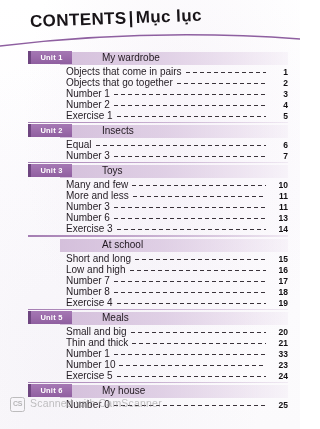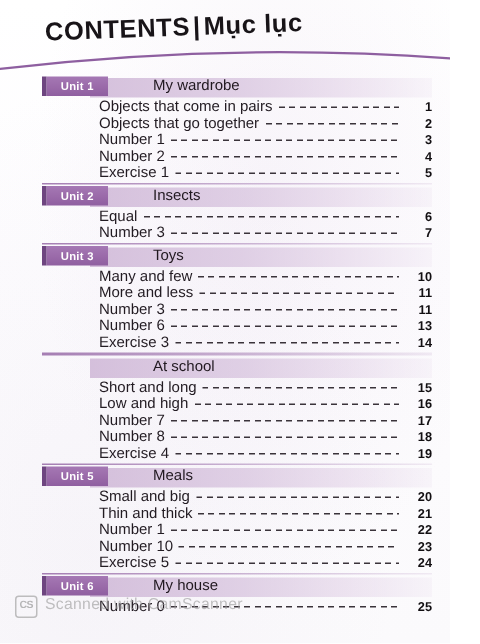--- a/index.html
+++ b/index.html
@@ -337,21 +337,21 @@
             <span class="entry-page">20</span>
           </div>
           <div class="entry">
             <span class="entry-label">Thin and thick</span>
             <span class="entry-dashes"></span>
             <span class="entry-page">21</span>
           </div>
           <div class="entry">
             <span class="entry-label">Number 1</span>
             <span class="entry-dashes"></span>
-            <span class="entry-page">22</span>
+            <span class="entry-page">33</span>
           </div>
           <div class="entry">
             <span class="entry-label">Number 10</span>
             <span class="entry-dashes"></span>
             <span class="entry-page">23</span>
           </div>
           <div class="entry">
             <span class="entry-label">Exercise 5</span>
             <span class="entry-dashes"></span>
             <span class="entry-page">24</span>

